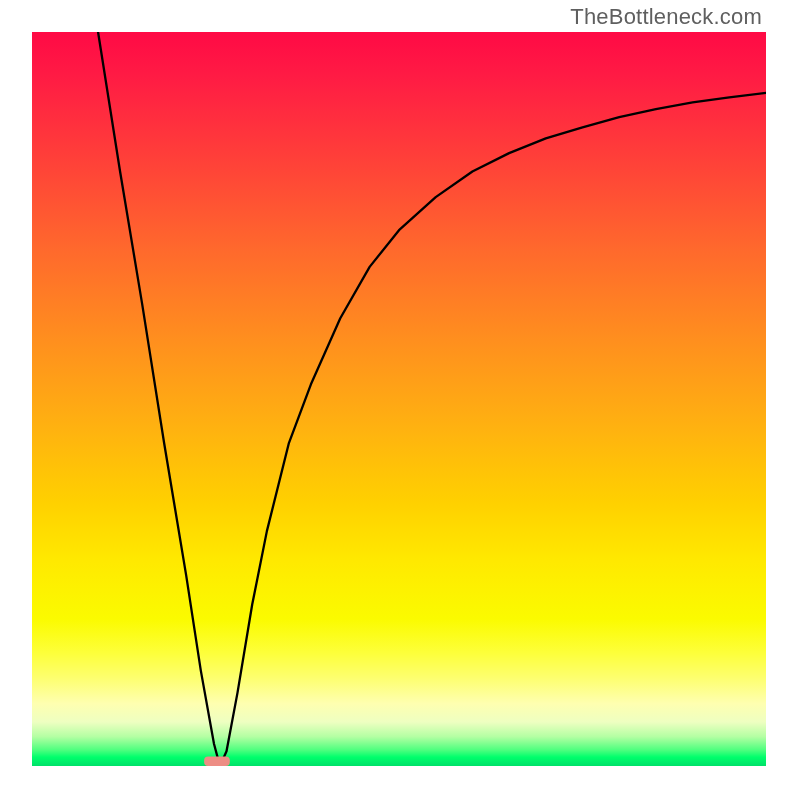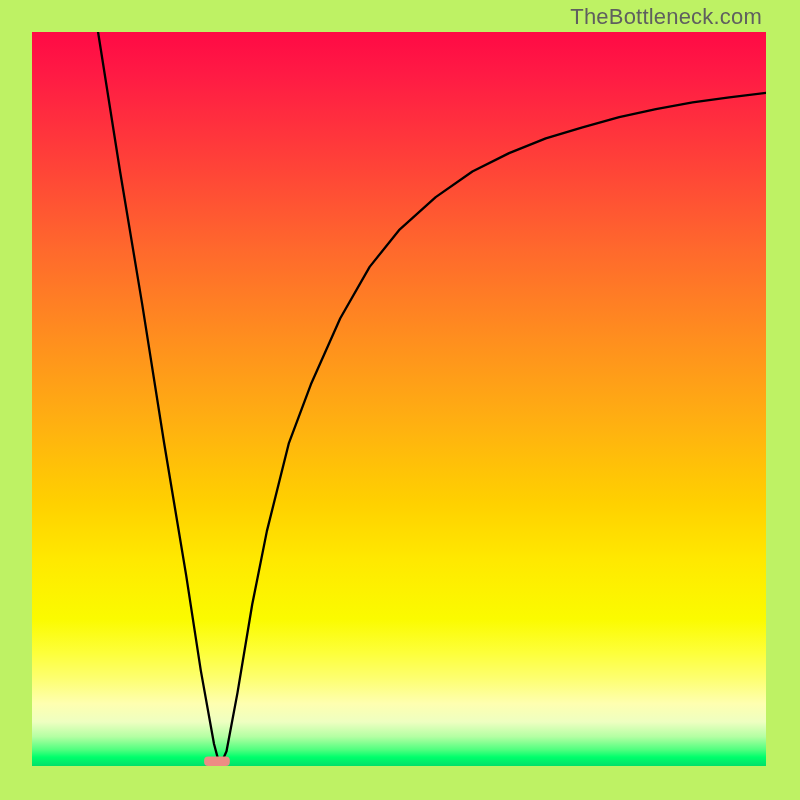--- a/index.html
+++ b/index.html
@@ -8,21 +8,21 @@
     width: 800px;
     height: 800px;
     background: #000;
     overflow: hidden;
     font-family: Arial, Helvetica, sans-serif;
   }
   .outer {
     box-sizing: border-box;
     width: 800px;
     height: 800px;
-    background: #bef264;
+    background: #ffffff;
     padding: 32px 34px 34px 32px;
     position: relative;
   }
   .watermark {
     position: absolute;
     top: 4px;
     right: 38px;
     color: #5f5f5f;
     font-size: 22px;
     letter-spacing: 0.2px;

